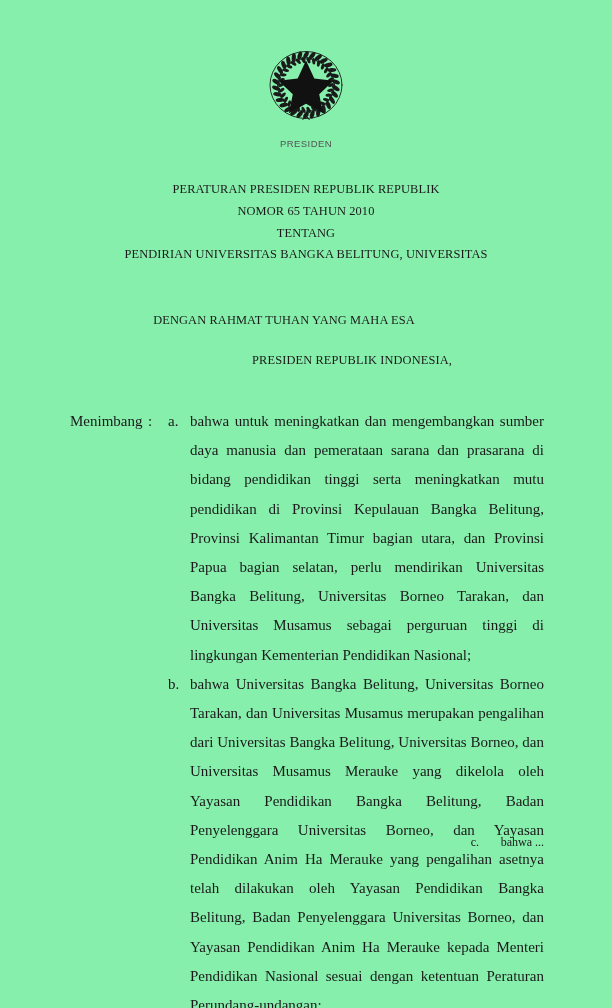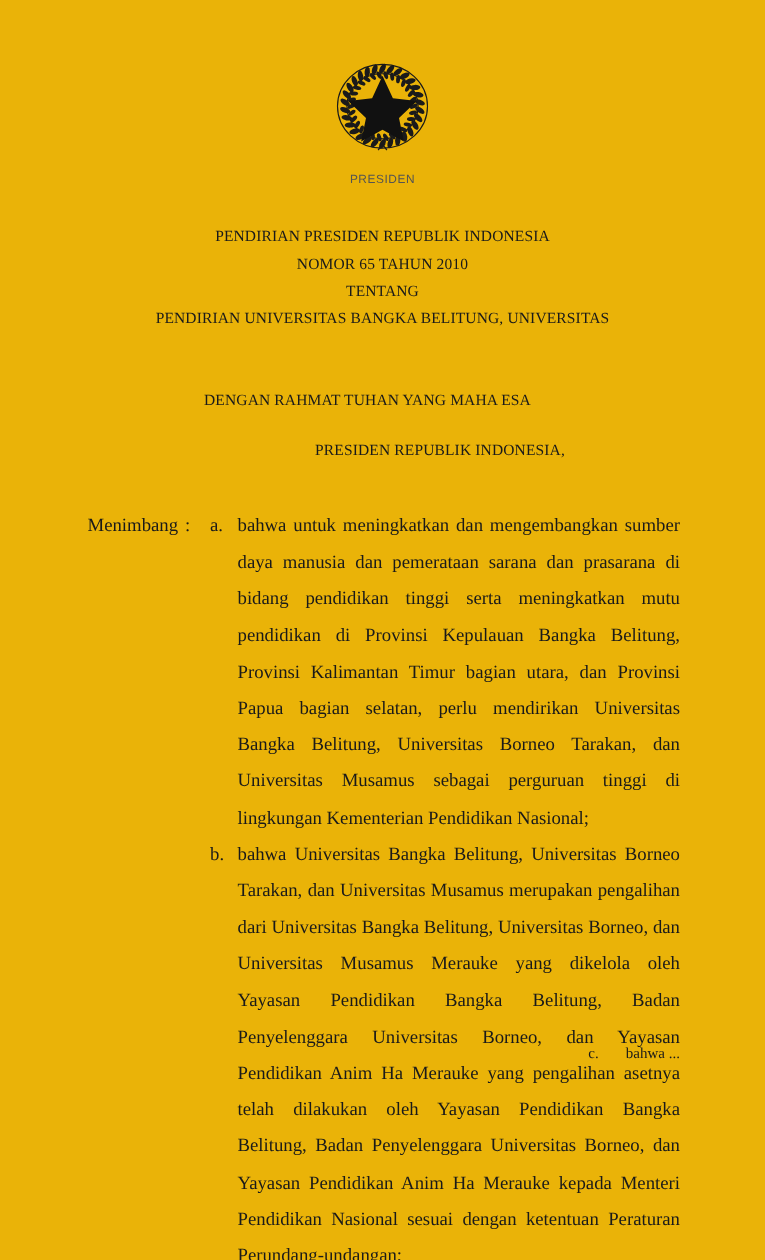--- a/index.html
+++ b/index.html
@@ -14,21 +14,21 @@
     font-family: "Liberation Serif", "DejaVu Serif", serif;
     color: #1a1a1a;
     overflow: hidden;
   }
 
   .page {
     position: absolute;
     inset: 0;
     width: 612px;
     height: 1008px;
-    background: #eab308;
+    background: #86efac;
   }
 
   
   .emblem-block {
     position: absolute;
     top: 44px;
     left: 0;
     width: 612px;
     text-align: center;
   }
@@ -61,21 +61,21 @@
     line-height: 21.8px;
     letter-spacing: 0.12px;
     white-space: nowrap;
     color: #1a1a1a;
   }
 
   
   .blessing {
     position: absolute;
     top: 310px;
-    left: 12px;
+    left: 2px;
     width: 564px;
     text-align: center;
     font-size: 12.4px;
     line-height: 21px;
     letter-spacing: 0.12px;
   }
   .presiden-line {
     position: absolute;
     top: 350px;
     left: 0;
@@ -354,21 +354,21 @@
       </g>
 
       <path fill="#111111" d="M48 16.5 L56.3 34.5 L75.5 36.8 L61.2 50.3 L65.1 69.2 L48 59.8 L30.9 69.2 L34.8 50.3 L20.5 36.8 L39.7 34.5 Z"></path>
     </svg>
     <div class="emblem-caption">
       <div>PRESIDEN</div>
     </div>
   </div>
 
   <div class="title-block">
-    <div class="title-line">PENDIRIAN PRESIDEN REPUBLIK INDONESIA</div>
+    <div class="title-line">PERATURAN PRESIDEN REPUBLIK REPUBLIK</div>
     <div class="title-line">NOMOR 65 TAHUN 2010</div>
     <div class="title-line">TENTANG</div>
     <div class="title-line">PENDIRIAN UNIVERSITAS BANGKA BELITUNG, UNIVERSITAS</div>
   </div>
 
   <div class="blessing">DENGAN RAHMAT TUHAN YANG MAHA ESA</div>
 
   <div class="presiden-line">PRESIDEN REPUBLIK INDONESIA,</div>
 
   <div class="considering">

